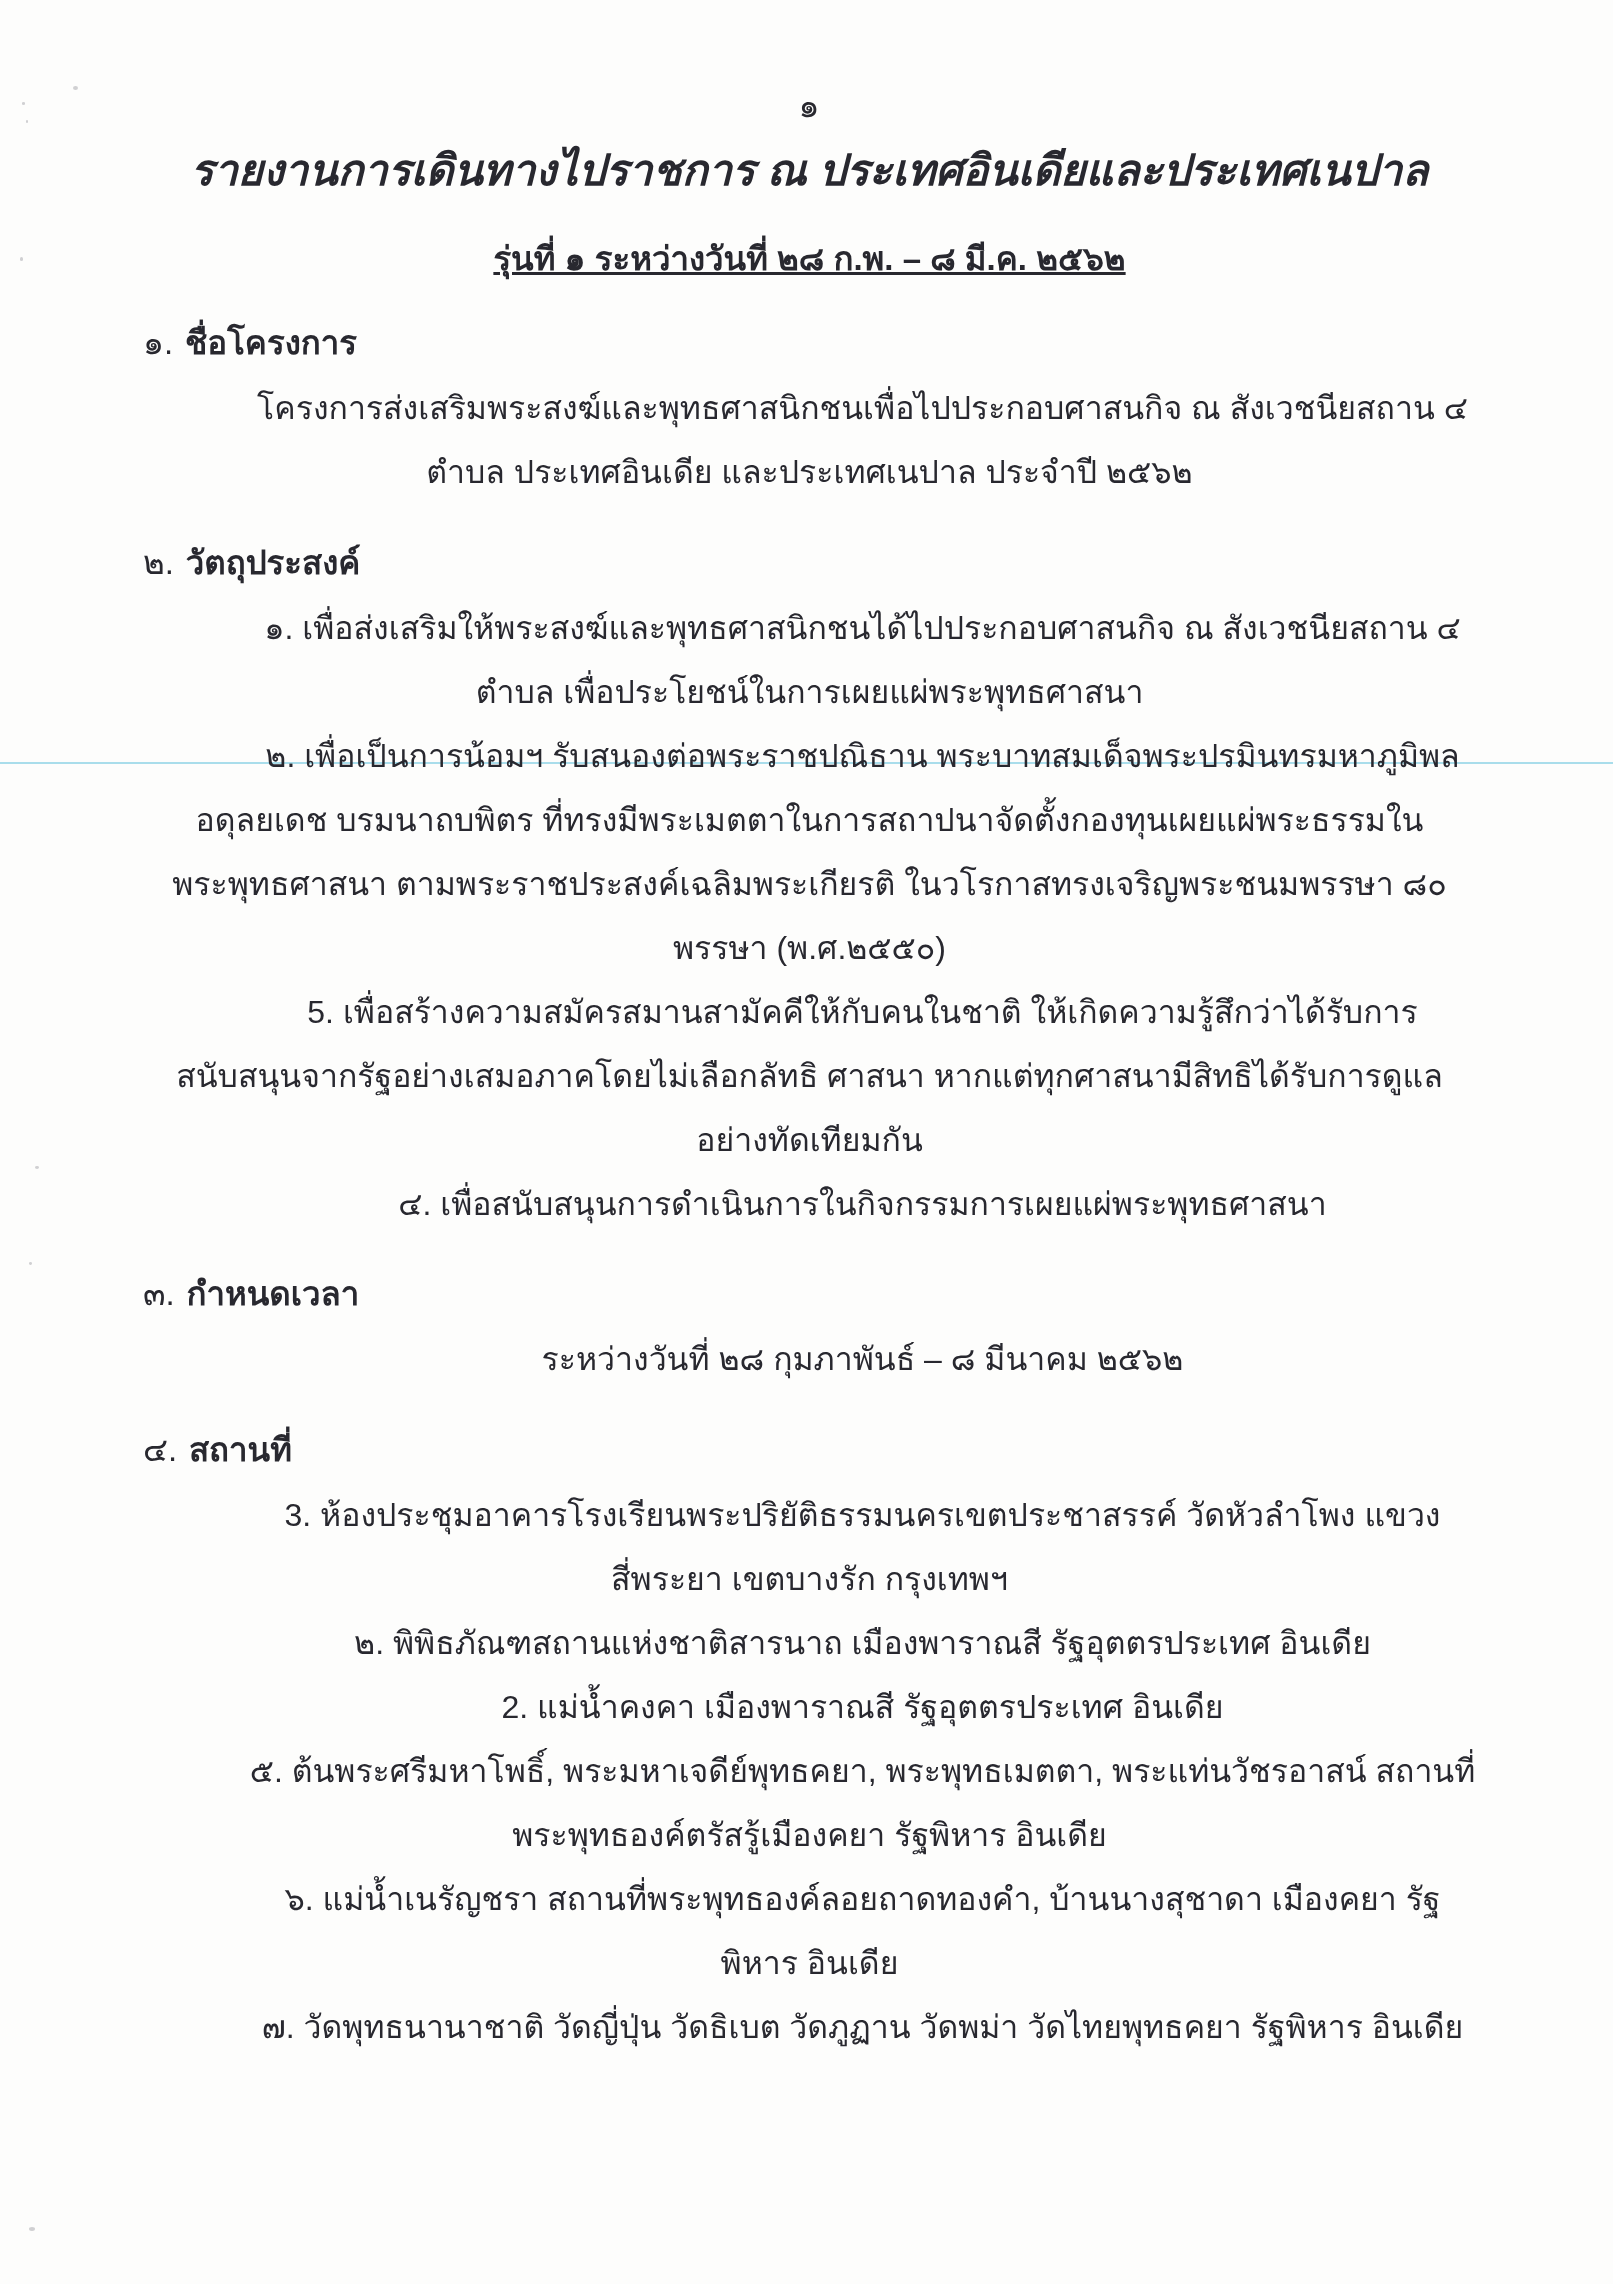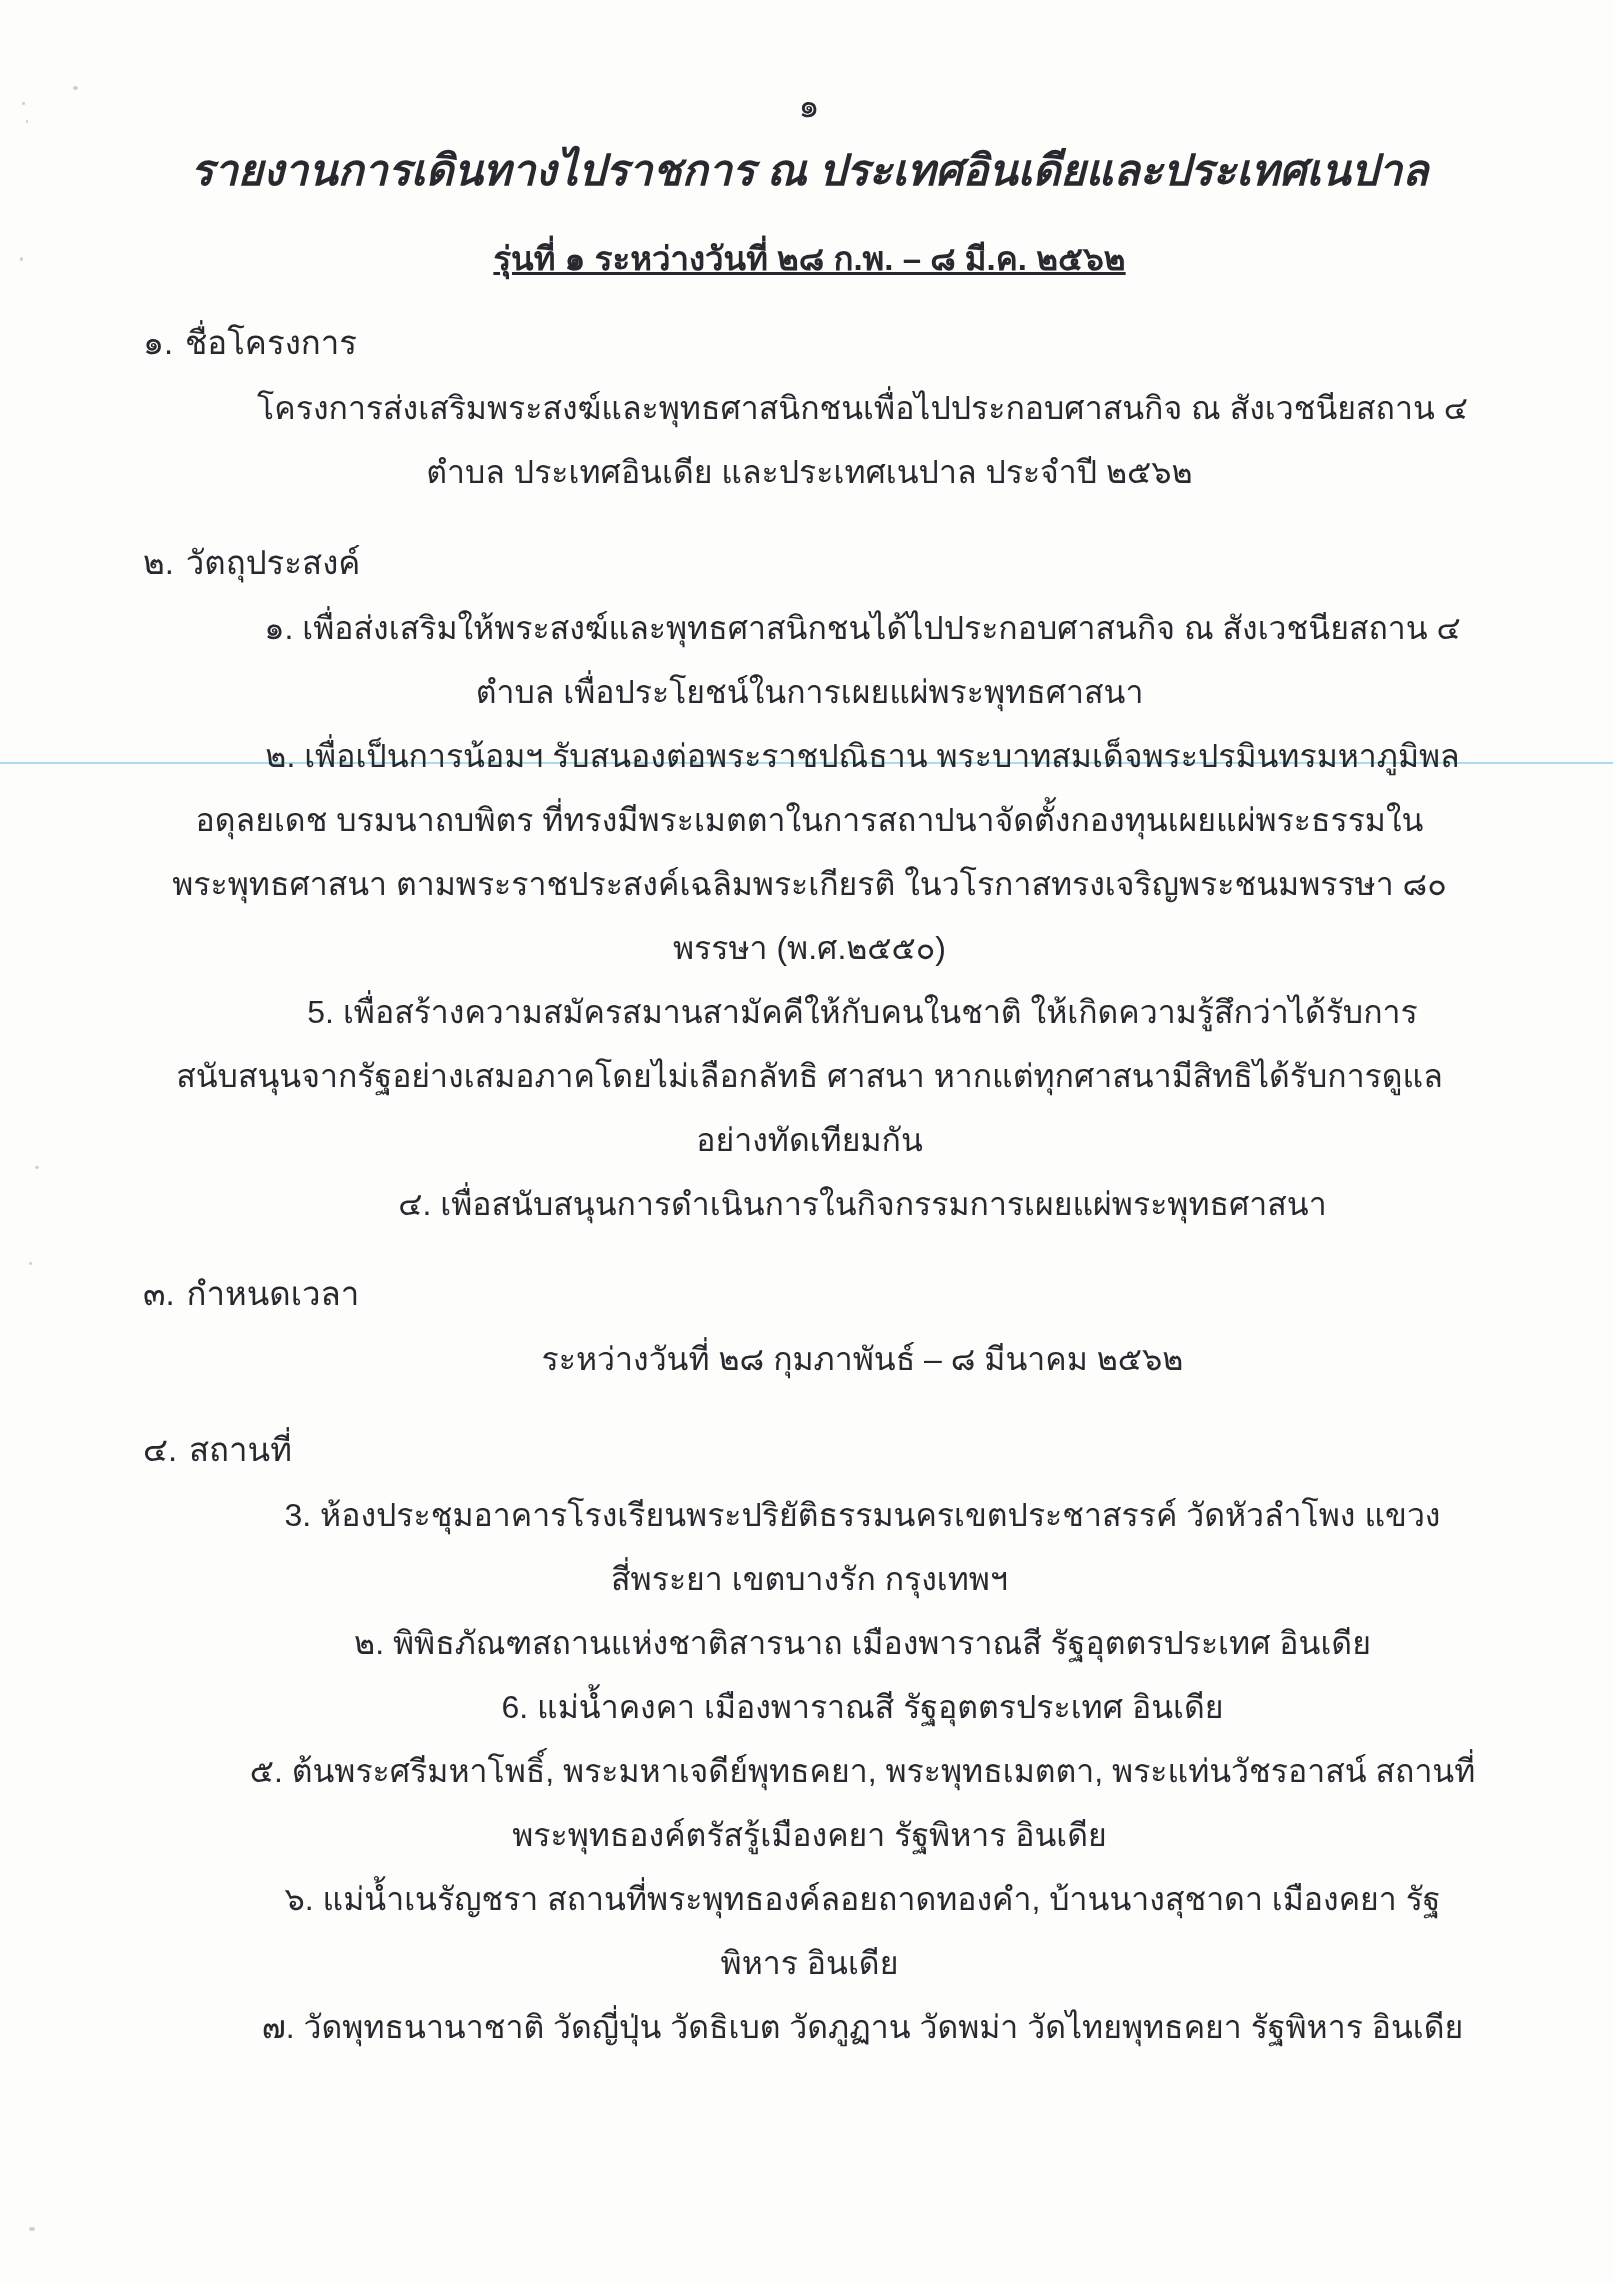--- a/index.html
+++ b/index.html
@@ -45,21 +45,21 @@
     text-decoration: underline;
   }
   section { margin: 0; }
   .sec-h {
     margin: 25.5px 0 0 0;
     font-size: 33px;
     line-height: 66px;
     font-weight: normal;
   }
   .sec-h .sec-num { font-weight: normal; margin-right: 11.8px; }
-  .sec-h .sec-title { font-weight: normal; }
+  .sec-h .sec-title { font-weight: bold; }
   .first-section { margin-top: 29px; }
   p.body {
     margin: 0;
     font-size: 32px;
     line-height: 64px;
     text-indent: 106px;
     text-align: center;
   }
   
   .scan-line {
@@ -130,21 +130,21 @@
       </h2>
       <p class="body">ระหว่างวันที่ ๒๘ กุมภาพันธ์ – ๘ มีนาคม ๒๕๖๒</p>
     </section>
 
     <section>
       <h2 class="sec-h">
         <span class="sec-num">๔.</span><span class="sec-title">สถานที่</span>
       </h2>
       <p class="body">3. ห้องประชุมอาคารโรงเรียนพระปริยัติธรรมนครเขตประชาสรรค์ วัดหัวลำโพง แขวงสี่พระยา เขตบางรัก กรุงเทพฯ</p>
       <p class="body">๒. พิพิธภัณฑสถานแห่งชาติสารนาถ เมืองพาราณสี รัฐอุตตรประเทศ อินเดีย</p>
-      <p class="body">6. แม่น้ำคงคา เมืองพาราณสี รัฐอุตตรประเทศ อินเดีย</p>
+      <p class="body">2. แม่น้ำคงคา เมืองพาราณสี รัฐอุตตรประเทศ อินเดีย</p>
       <p class="body">๕. ต้นพระศรีมหาโพธิ์, พระมหาเจดีย์พุทธคยา, พระพุทธเมตตา, พระแท่นวัชรอาสน์ สถานที่พระพุทธองค์ตรัสรู้เมืองคยา รัฐพิหาร อินเดีย</p>
       <p class="body">๖. แม่น้ำเนรัญชรา สถานที่พระพุทธองค์ลอยถาดทองคำ, บ้านนางสุชาดา เมืองคยา รัฐพิหาร อินเดีย</p>
       <p class="body">๗. วัดพุทธนานาชาติ วัดญี่ปุ่น วัดธิเบต วัดภูฏาน วัดพม่า วัดไทยพุทธคยา รัฐพิหาร อินเดีย</p>
     </section>
 
   </div>
 </div>
 
 
 </body></html>

